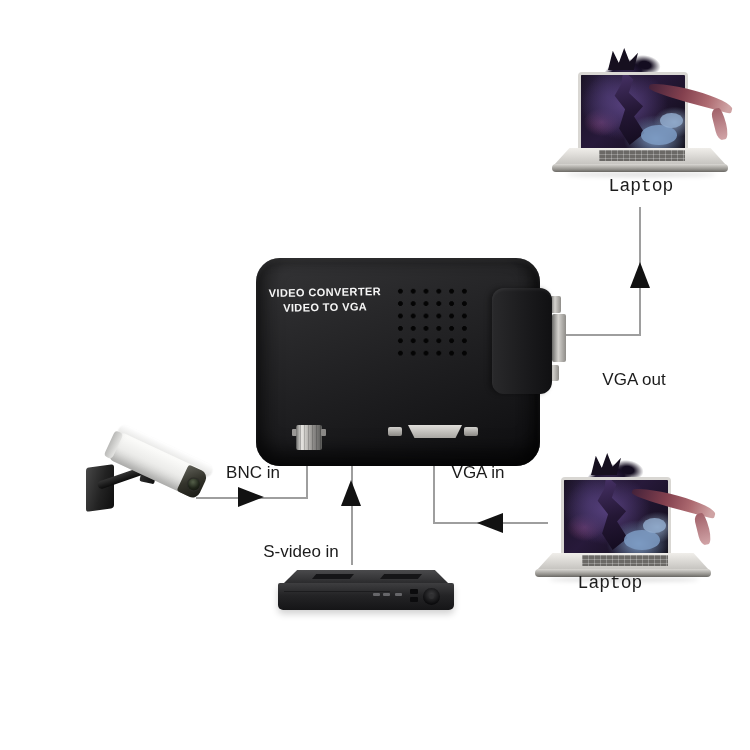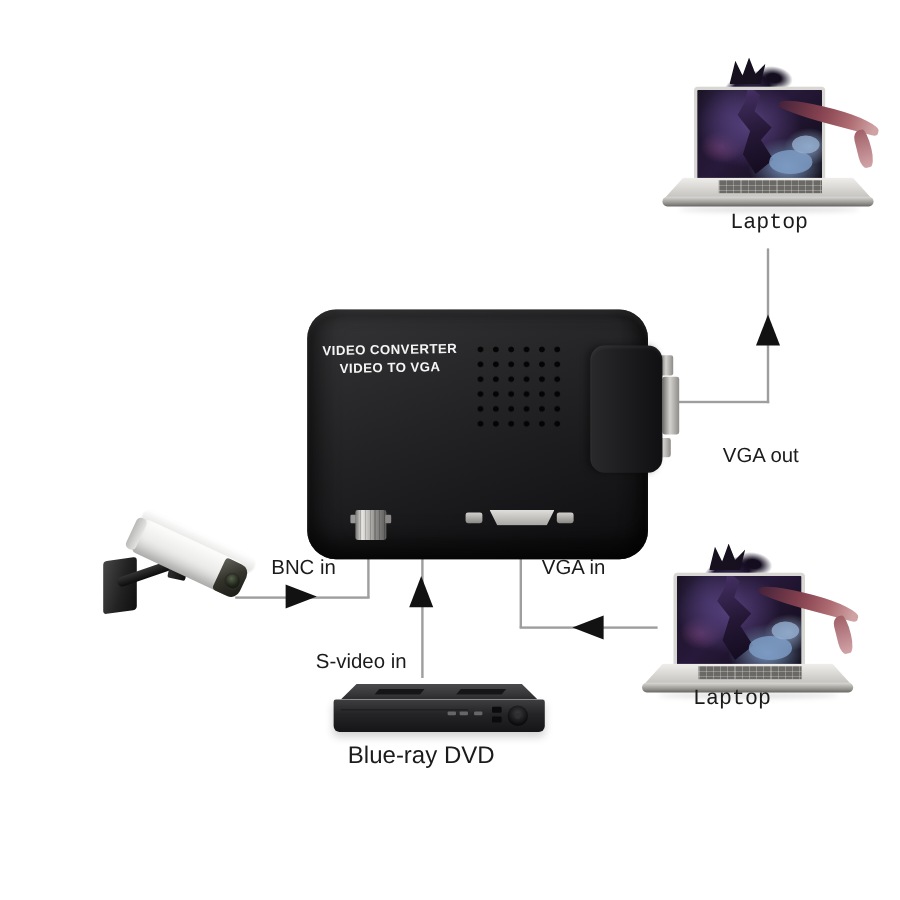--- a/index.html
+++ b/index.html
@@ -225,15 +225,14 @@
     <div class="lt-front"></div>
     <div class="lt-shadow"></div>
   </div>
 
   <div class="lbl lbl-md" style="left:641px;top:176px;">Laptop</div>
   <div class="lbl" style="left:634px;top:350px;margin-top:20px;">VGA out</div>
   <div class="lbl" style="left:253px;top:463px;">BNC in</div>
   <div class="lbl" style="left:478px;top:463px;">VGA in</div>
   <div class="lbl" style="left:301px;top:542px;">S-video in</div>
   <div class="lbl lbl-md" style="left:610px;top:573px;">Laptop</div>
-  <div class="lbl lbl-lg" style="left:351px;top:619px;">Blue-ray DVD</div>
 
 </div>
 
 </body></html>

